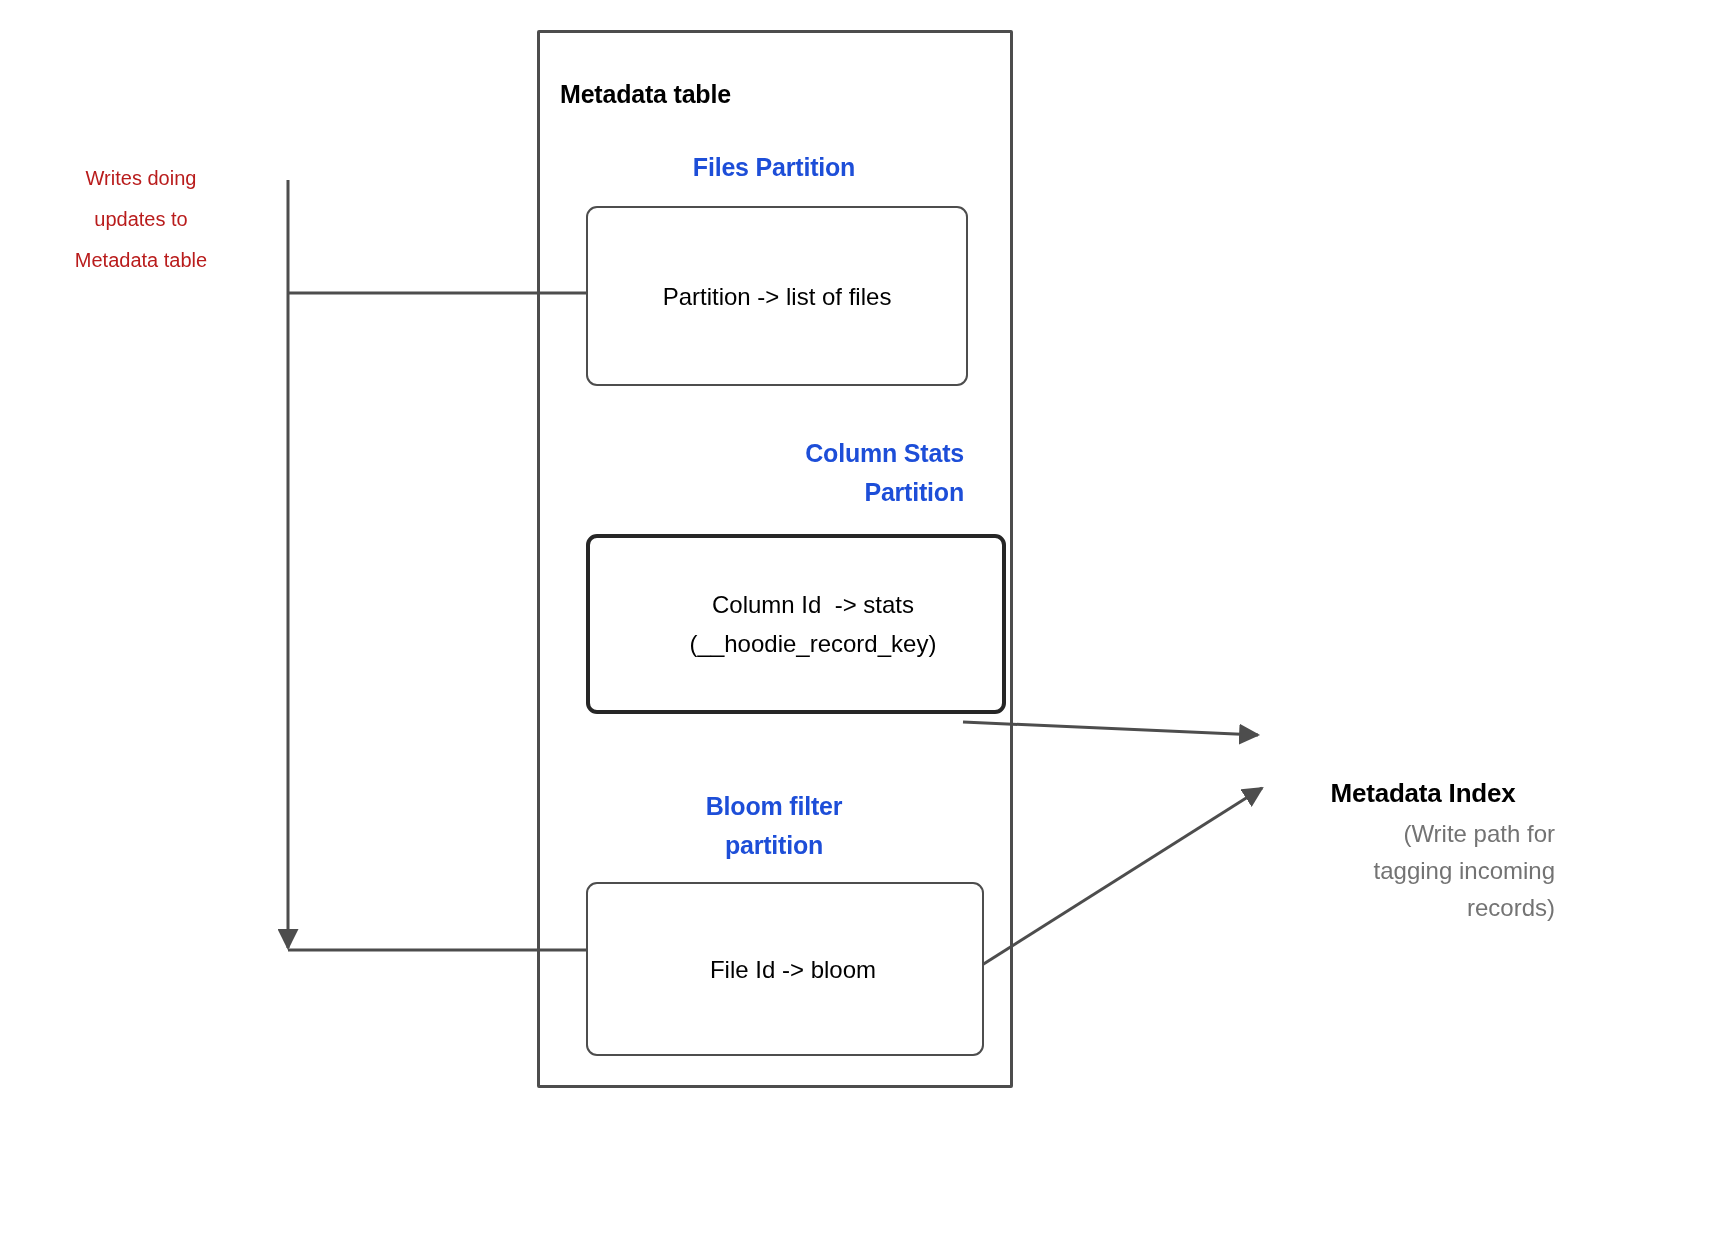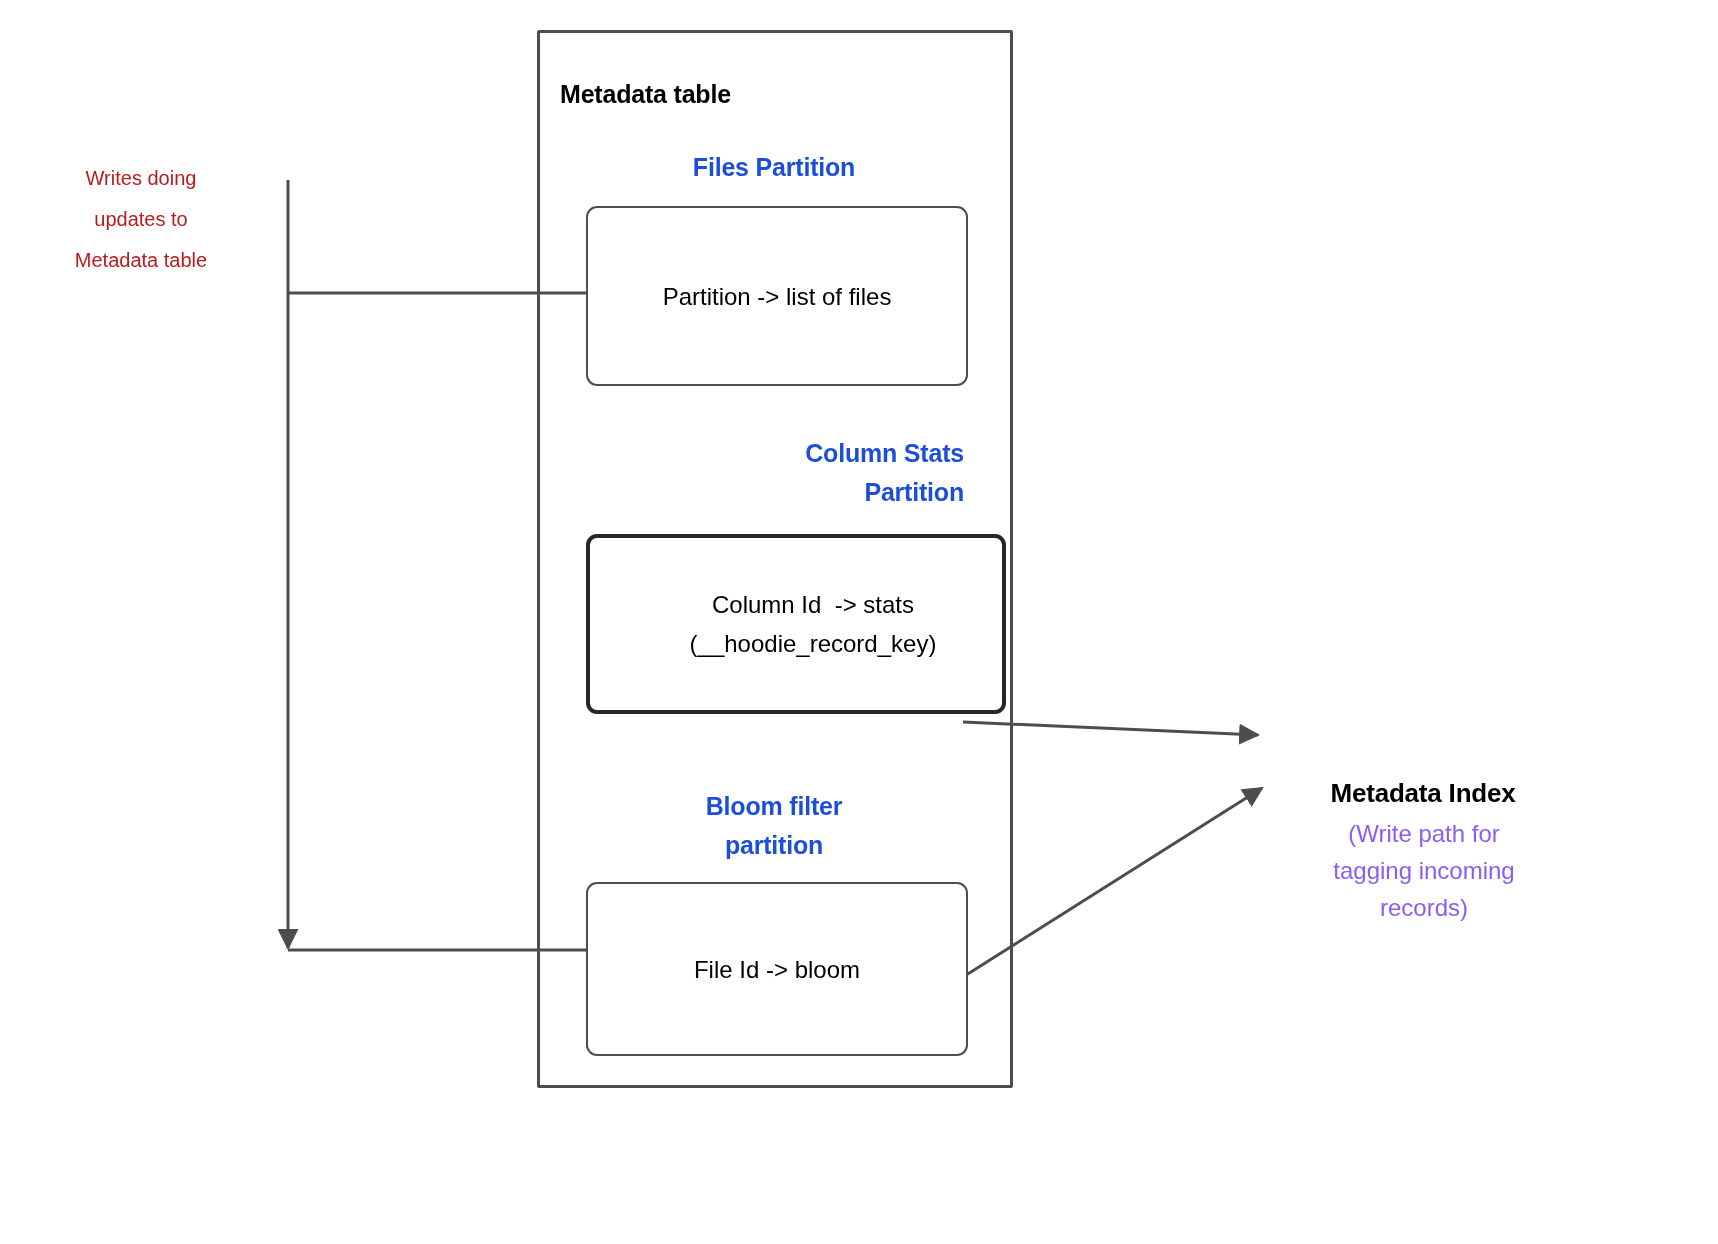--- a/index.html
+++ b/index.html
@@ -100,20 +100,21 @@
   #column-stats-box {
     top: 534px;
     height: 172px;
     border-width: 4px;
     border-color: #262626;
     padding-left: 34px;
   }
   #bloom-box {
     top: 882px;
     height: 170px;
+    padding-left: 16px;
   }
   .inner-box .line {
     display: block;
     white-space: pre;
   }
 
   
   #writes-caption {
     position: absolute;
     left: 10px;
@@ -135,24 +136,24 @@
     font-size: 26px;
     font-weight: bold;
     color: #000000;
     letter-spacing: -0.2px;
   }
   #metadata-index-caption {
     position: absolute;
     left: 1293px;
     top: 815px;
     width: 262px;
-    text-align: center;
+    text-align: right;
     font-size: 24px;
     line-height: 37px;
-    color: #8b5cf6;
+    color: #737373;
   }
 </style>
 </head>
 <body>
 
 <div id="canvas">
 
   <svg class="layer" viewBox="0 0 1718 1244">
     <defs>
       <marker id="arrow-head" viewBox="0 0 10 10" refX="9" refY="5" markerWidth="7" markerHeight="7" orient="auto-start-reverse">

